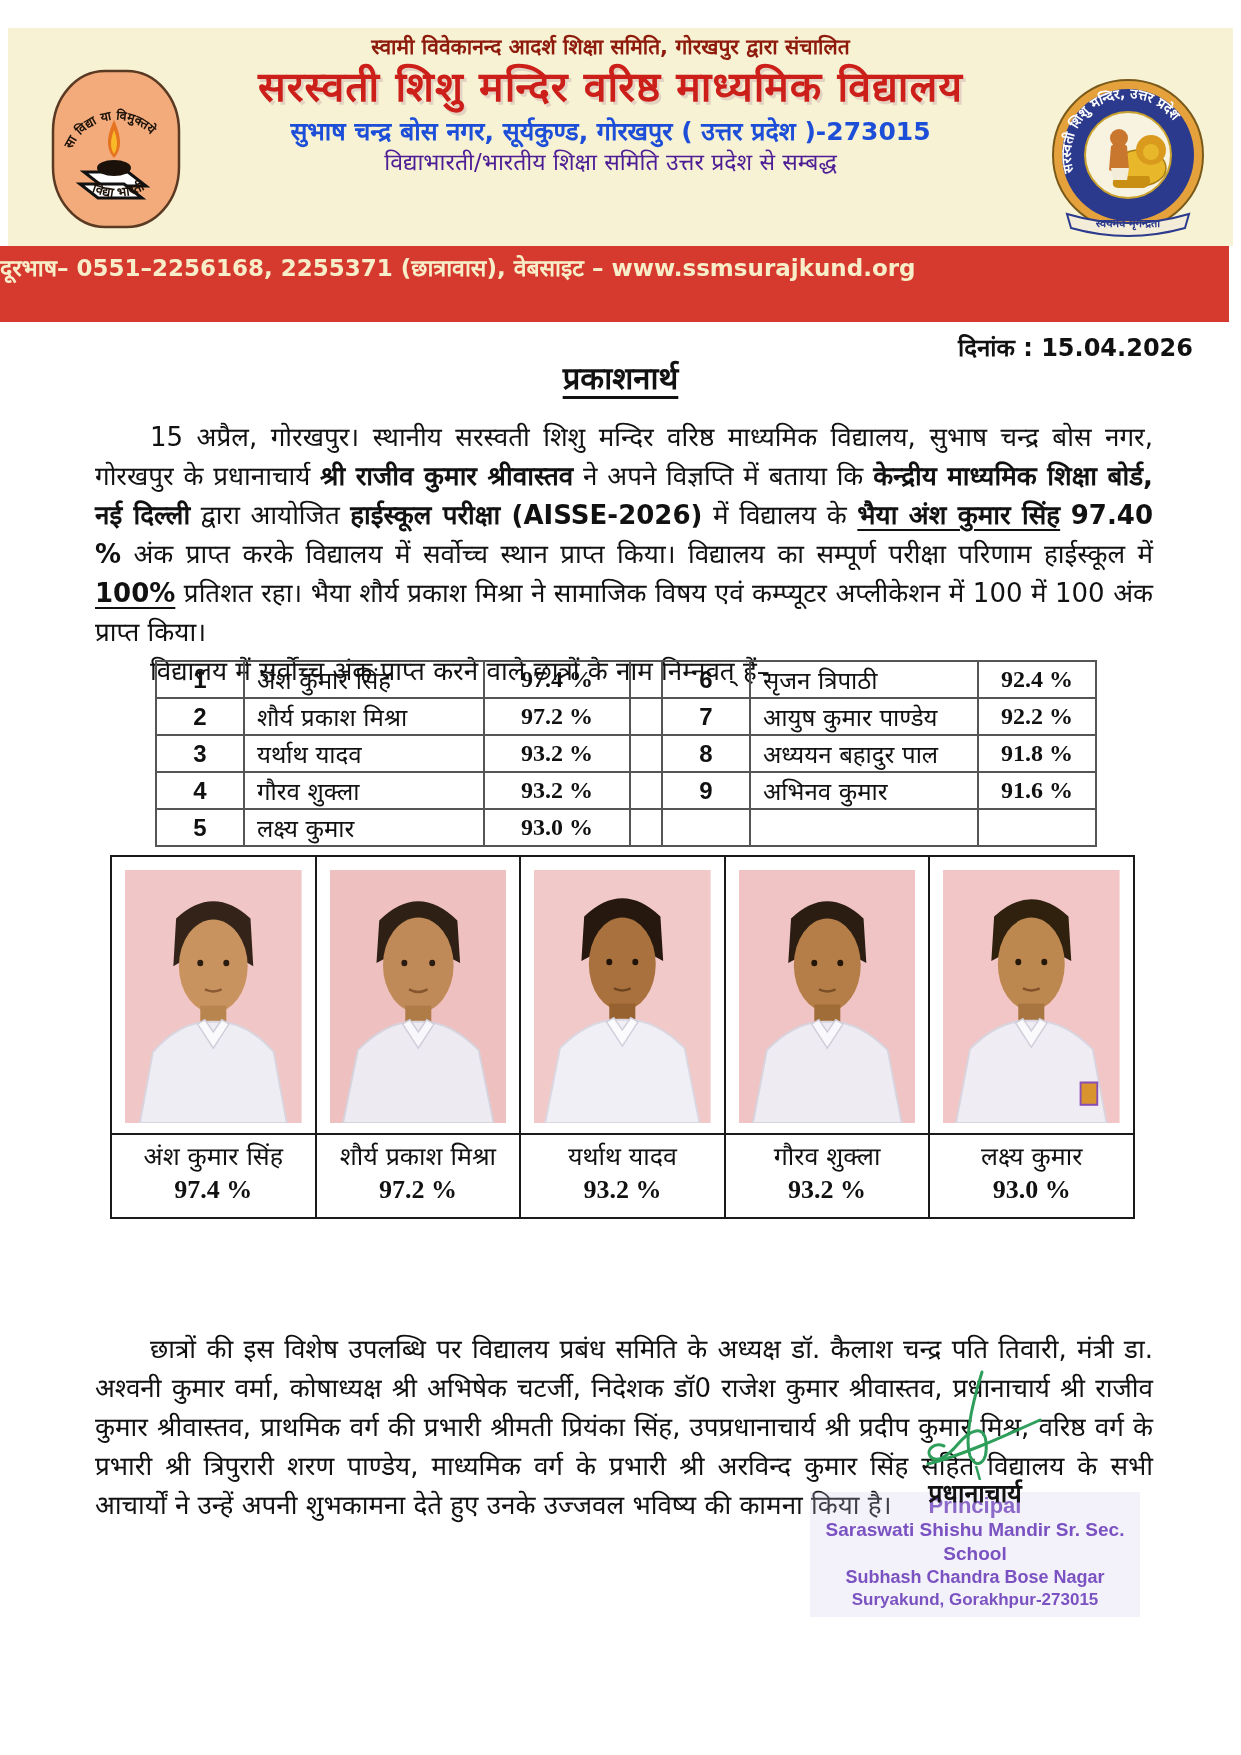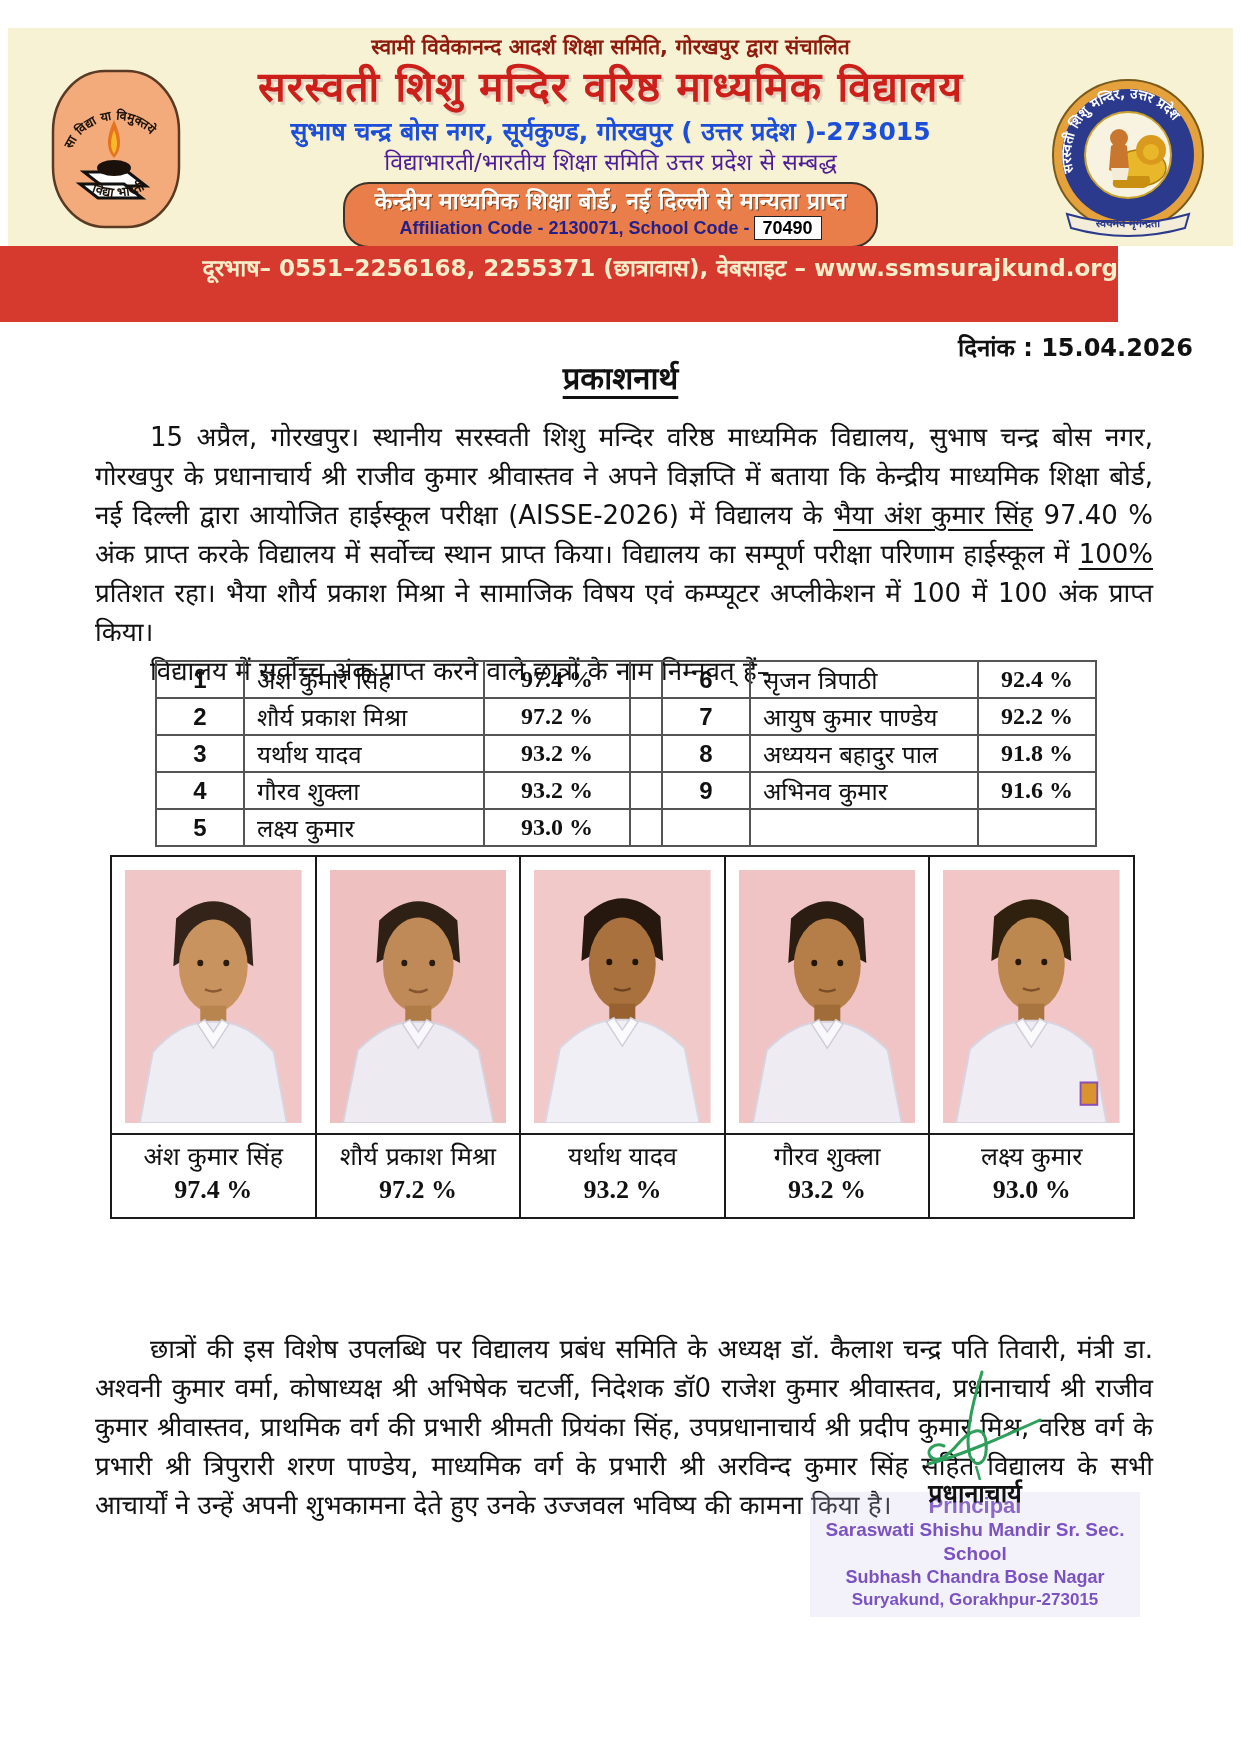--- a/index.html
+++ b/index.html
@@ -1,21 +1,21 @@
 <!DOCTYPE html>
 <html><head>
 <meta charset="utf-8">
 <style>
   html,body{margin:0;padding:0;}
   body{
     width:1241px;height:1755px;position:relative;background:#ffffff;
     font-family:"DejaVu Sans","Liberation Sans",sans-serif;color:#111;
     overflow:hidden;
   }
-  .b{font-weight:normal;}
+  .b{font-weight:bold;}
   .u{text-decoration:underline;text-decoration-thickness:2px;text-underline-offset:5px;}
 
   
   .letterhead{position:absolute;top:28px;left:8px;width:1225px;height:218px;background:#f8f2d4;}
   .lh-left-logo{position:absolute;left:42px;top:40px;width:132px;height:162px;}
   .lh-right-logo{position:absolute;right:22px;top:48px;width:166px;height:168px;}
   .lh-center{position:absolute;left:180px;right:200px;top:6px;text-align:center;}
   .lh-managed{color:#8e1a0c;font-weight:bold;font-size:21px;line-height:26px;}
   .lh-school{color:#cc1f1a;font-weight:bold;font-size:41px;line-height:50px;
     text-shadow:2.5px 2.5px 0 #e3d2c2;letter-spacing:1px;margin-top:2px;}
@@ -23,22 +23,22 @@
   .lh-affil{color:#4c1d95;font-weight:normal;font-size:23px;line-height:29px;}
   .lh-pill{display:inline-block;background:#e97e4a;border:2px solid #3e3125;border-radius:26px;
     padding:3px 30px 6px;margin-top:5px;}
   .lh-pill-hi{color:#ffffff;font-weight:bold;font-size:23px;line-height:28px;
     text-shadow:1px 1px 0 #7a3c14;}
   .lh-pill-en{color:#241f8b;font-weight:bold;font-size:18px;line-height:22px;
     font-family:"Liberation Sans",sans-serif;margin-top:1px;}
   .code-box{display:inline-block;background:#ffffff;color:#000;border:1px solid #222;
     padding:0 8px;margin-left:4px;font-size:18px;}
   
-  .band{position:absolute;top:246px;left:0;width:1118px;height:76px;background:#d6392e;
-    text-align:right;color:#f7eec9;font-weight:bold;}
+  .band{position:absolute;top:246px;left:0;width:1229px;height:76px;background:#d6392e;
+    text-align:left;color:#f7eec9;font-weight:bold;}
   .band-line1{font-size:23px;padding-top:7px;line-height:30px;}
   .band-line2{font-size:21px;line-height:28px;font-family:"Liberation Serif","DejaVu Serif",serif;}
 
   
   .date-line{position:absolute;top:330px;right:48px;font-size:24px;font-weight:bold;}
   .doc-title{position:absolute;top:356px;left:0;width:1241px;text-align:center;
     font-size:31px;font-weight:bold;}
   .doc-title span{text-decoration:underline;text-decoration-thickness:2.5px;text-underline-offset:7px;}
   .body-text{position:absolute;top:418px;left:95px;width:1058px;font-size:26px;line-height:39px;}
   .para{margin:0;text-align:justify;text-indent:55px;}
@@ -136,24 +136,20 @@
         <text x="83" y="151" text-anchor="middle" font-size="11" font-weight="bold" fill="#2b3a8c">स्वयमेव मृगेन्द्रता</text>
       </g>
     </svg>
   </div>
 
   <div class="lh-center">
     <div class="lh-managed">स्वामी विवेकानन्द आदर्श शिक्षा समिति, गोरखपुर द्वारा संचालित</div>
     <div class="lh-school">सरस्वती शिशु मन्दिर वरिष्ठ माध्यमिक विद्यालय</div>
     <div class="lh-address">सुभाष चन्द्र बोस नगर, सूर्यकुण्ड, गोरखपुर ( उत्तर प्रदेश )-273015</div>
     <div class="lh-affil">विद्याभारती/भारतीय शिक्षा समिति उत्तर प्रदेश से सम्बद्ध</div>
-    <div class="lh-pill">
-      <div class="lh-pill-hi">केन्द्रीय माध्यमिक शिक्षा बोर्ड, नई दिल्ली से मान्यता प्राप्त</div>
-      <div class="lh-pill-en"><span>Affiliation Code - 2130071, School Code -</span><span class="code-box">70490</span></div>
-    </div>
   </div>
 </div>
 
 <div class="band">
   <div class="band-line1">दूरभाष– 0551–2256168, 2255371 (छात्रावास), वेबसाइट – www.ssmsurajkund.org</div>
 </div>
 
 <div class="date-line">दिनांक : 15.04.2026</div>
 <div class="doc-title"><span>प्रकाशनार्थ</span></div>
 

